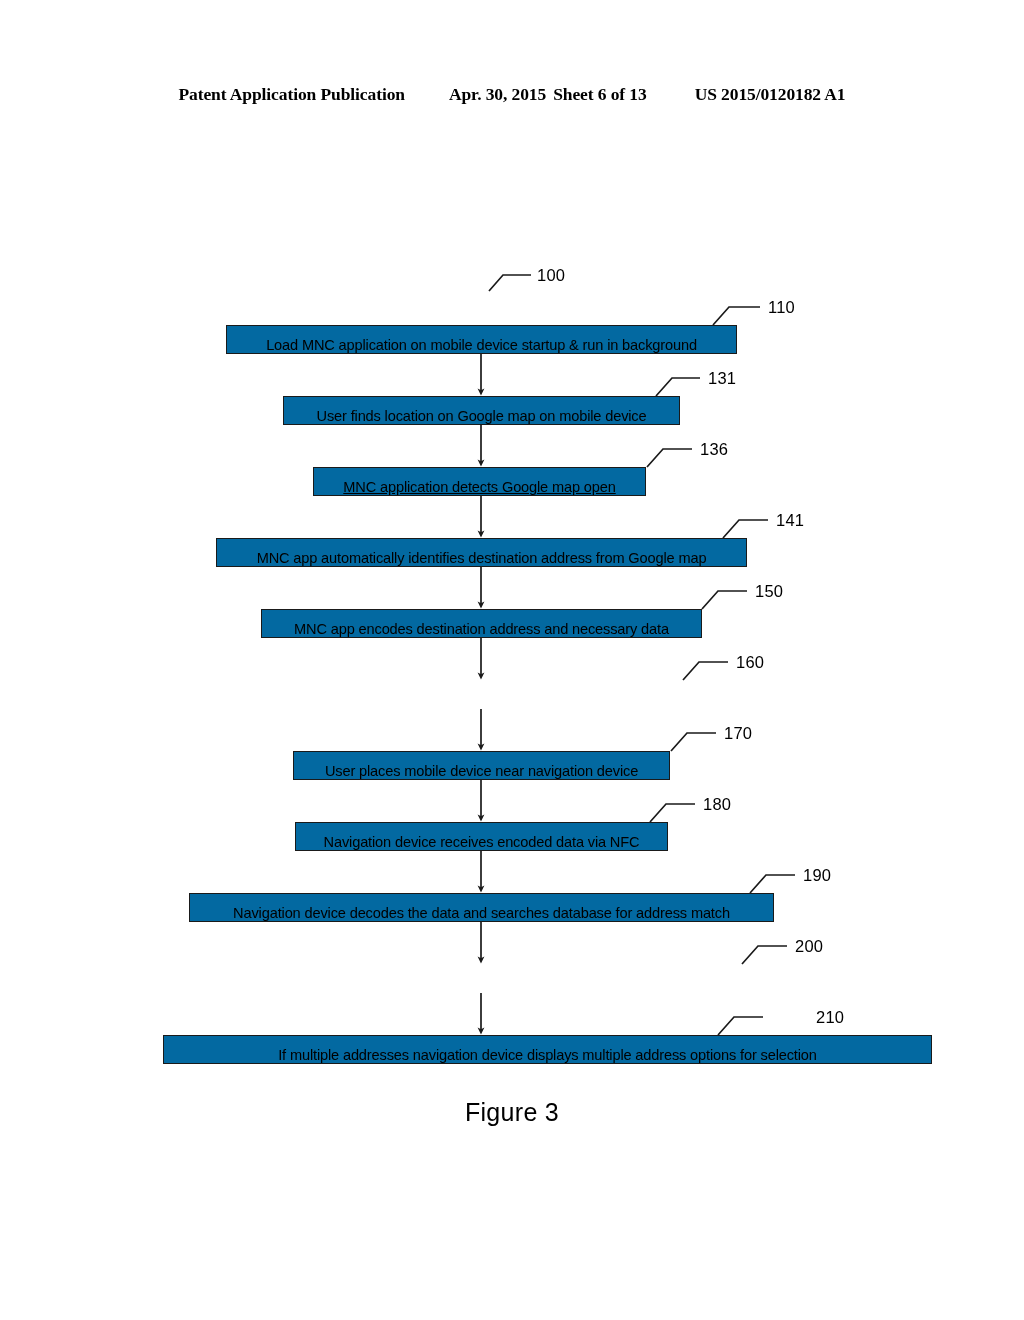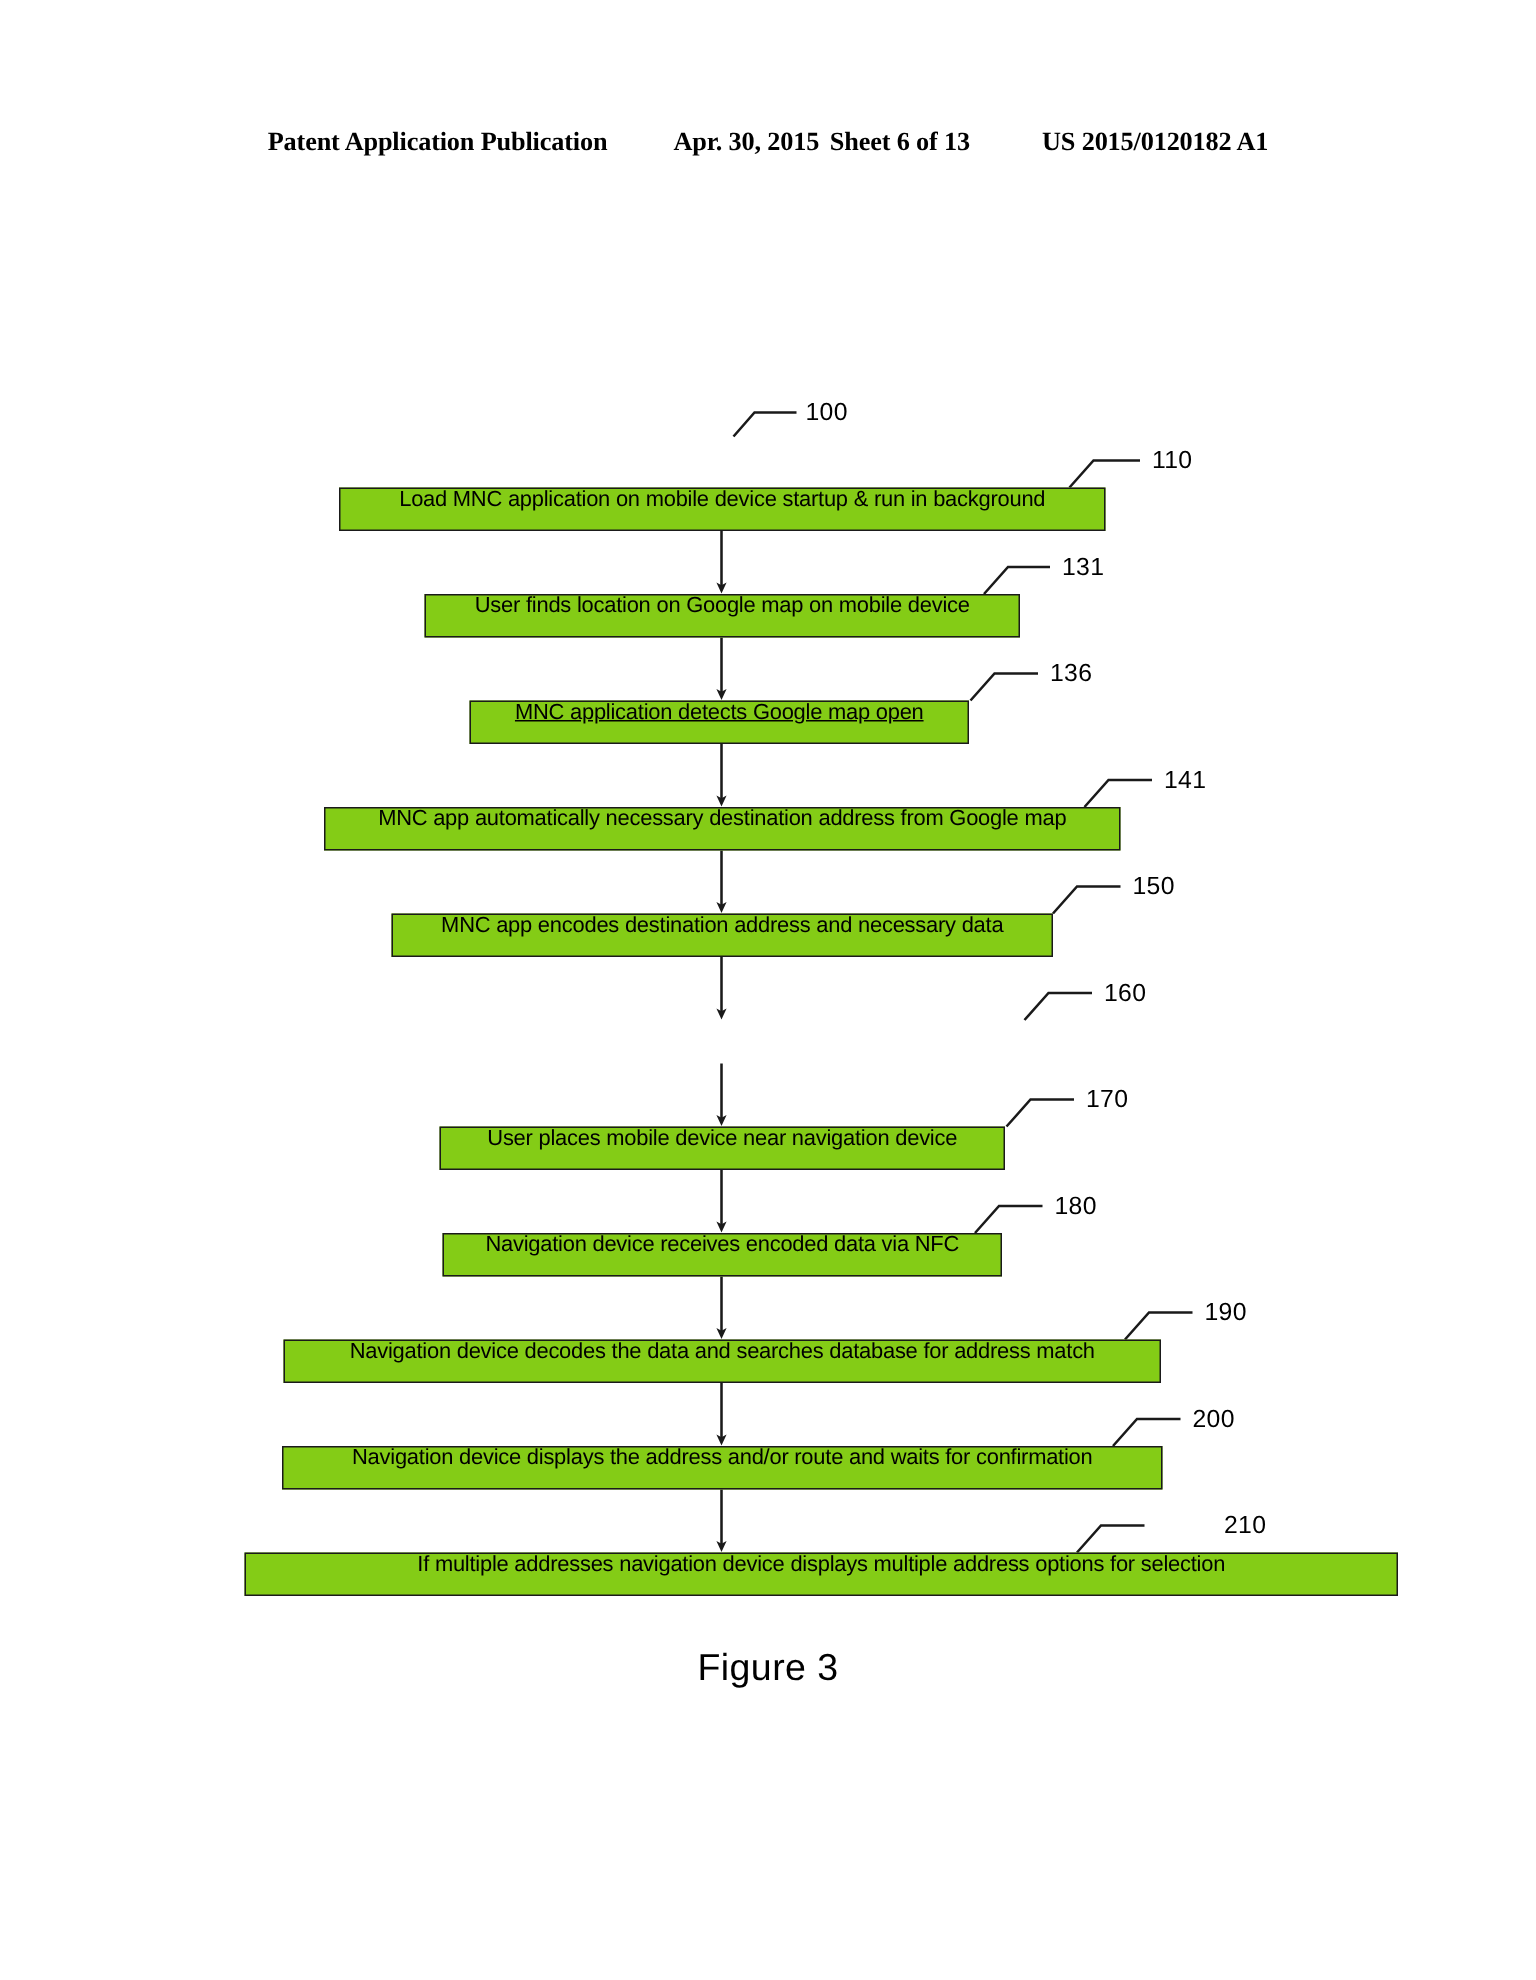--- a/index.html
+++ b/index.html
@@ -55,24 +55,24 @@
     width: 1024px;
     height: 1320px;
     pointer-events: none;
   }
 
   
   .node {
     position: absolute;
     box-sizing: border-box;
     border: 1.6px solid #1a1a1a;
-    background: #84cc16;
+    background: #0369a1;
     height: 29px;
     display: flex;
-    align-items: flex-start;
+    align-items: flex-end;
     justify-content: center;
     white-space: nowrap;
   }
   .node-label {
     font-family: "Liberation Sans", sans-serif;
     font-size: 14.6px;
     line-height: 1;
     color: #000000;
     letter-spacing: -0.15px;
     padding: 0 7px;
@@ -164,21 +164,21 @@
     <span class="node-label">User finds location on Google map on mobile device</span>
   </div>
   <div class="ref-num" style="left:708px; top:370px;">131</div>
 
   <div class="node" style="left:313px; top:467px; width:333px;text-decoration:underline;">
     <span class="node-label">MNC application detects Google map open</span>
   </div>
   <div class="ref-num" style="left:700px; top:441px;">136</div>
 
   <div class="node" style="left:216px; top:538px; width:531px;">
-    <span class="node-label">MNC app automatically necessary destination address from Google map</span>
+    <span class="node-label">MNC app automatically identifies destination address from Google map</span>
   </div>
   <div class="ref-num" style="left:776px; top:512px;">141</div>
 
   <div class="node" style="left:261px; top:609px; width:441px;">
     <span class="node-label">MNC app encodes destination address and necessary data</span>
   </div>
   <div class="ref-num" style="left:755px; top:583px;">150</div>
 
   <div class="ref-num" style="left:736px; top:654px;">160</div>
 
@@ -190,23 +190,20 @@
   <div class="node" style="left:295px; top:822px; width:373px;">
     <span class="node-label">Navigation device receives encoded data via NFC</span>
   </div>
   <div class="ref-num" style="left:703px; top:796px;">180</div>
 
   <div class="node" style="left:189px; top:893px; width:585px;">
     <span class="node-label">Navigation device decodes the data and searches database for address match</span>
   </div>
   <div class="ref-num" style="left:803px; top:867px;">190</div>
 
-  <div class="node" style="left:188px; top:964px; width:587px;">
-    <span class="node-label">Navigation device displays the address and/or route and waits for confirmation</span>
-  </div>
   <div class="ref-num" style="left:795px; top:938px;">200</div>
 
   <div class="node" style="left:163px; top:1035px; width:769px;">
     <span class="node-label">If multiple addresses navigation device displays multiple address options for selection</span>
   </div>
   <div class="ref-num" style="left:816px; top:1009px;">210</div>
 
 </div>
 
 <div id="figure-caption">Figure 3</div>

